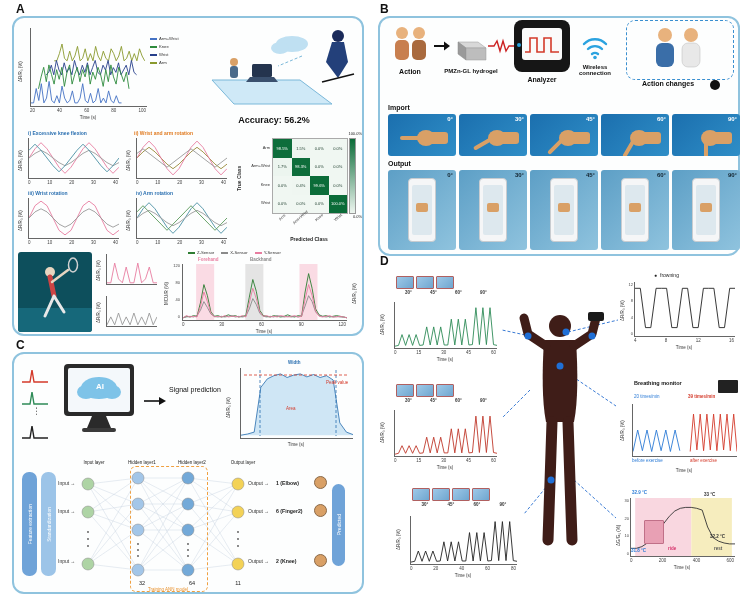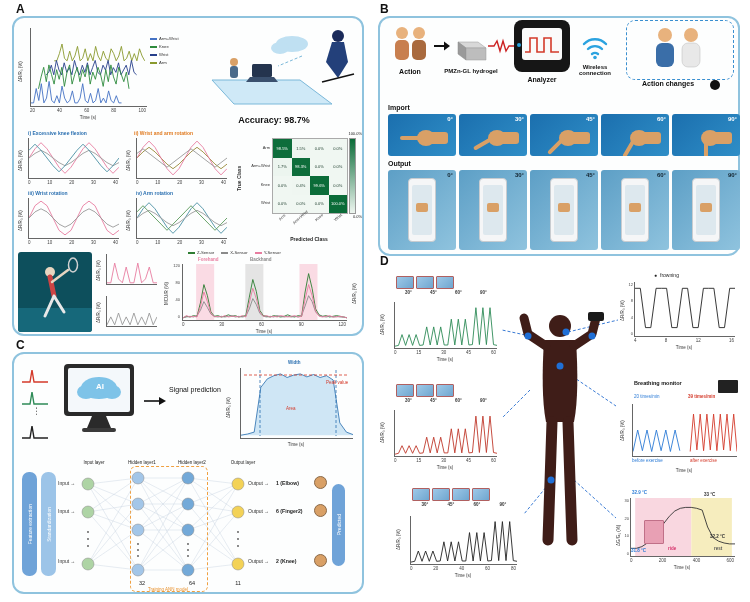--- a/index.html
+++ b/index.html
@@ -94,21 +94,21 @@
       <circle cx="52" cy="40" r="4" fill="#d9a066"></circle>
       <rect x="48" y="44" width="8" height="12" rx="3" fill="#4a6a8a"></rect>
       <ellipse cx="110" cy="22" rx="16" ry="8" fill="#bfe0f2"></ellipse>
       <ellipse cx="98" cy="26" rx="9" ry="6" fill="#bfe0f2"></ellipse>
       <circle cx="156" cy="14" r="6" fill="#1a2a5a"></circle>
       <path d="M150,20 L144,40 L156,56 L166,40 L162,20 Z" fill="#23407a"></path>
       <line x1="140" y1="60" x2="172" y2="52" stroke="#111" stroke-width="1.5"></line>
       <line x1="120" y1="34" x2="96" y2="44" stroke="#7ab8d9" stroke-width="1" stroke-dasharray="3,2"></line>
     </svg>
 
-    <div class="abs" style="left:176px;top:97px;width:168px;text-align:center;font-weight:bold;font-size:9px;color:#111;">Accuracy: 98.7%</div>
+    <div class="abs" style="left:176px;top:97px;width:168px;text-align:center;font-weight:bold;font-size:9px;color:#111;">Accuracy: 56.2%</div>
 
     <div class="abs" style="left:4px;top:112px;width:104px;height:58px;">
       <span class="title" style="left:10px;top:0;color:#2a6fb0;">i) Excessive knee flexion</span>
       <span class="ylab" style="left:0;top:12px;height:38px;">ΔR/R₀ (%)</span>
       <svg class="plot" style="left:10px;top:8px;" width="90" height="40" viewBox="0 0 90 40" preserveAspectRatio="none">
           <polyline points="0.0,20.0 6.0,10.8 12.0,4.7 18.0,10.8 24.0,20.0 30.0,29.2 36.0,35.3 42.0,29.2 48.0,20.0 54.0,10.8 60.0,4.7 66.0,10.8 72.0,20.0 78.0,29.2 84.0,35.3 90.0,29.2" fill="none" stroke="#e87da0" stroke-width="0.9"></polyline>
           <polyline points="0.0,20.0 6.0,15.4 12.0,12.3 18.0,15.4 24.0,20.0 30.0,24.6 36.0,27.7 42.0,24.6 48.0,20.0 54.0,15.4 60.0,12.3 66.0,15.4 72.0,20.0 78.0,24.6 84.0,27.7 90.0,24.6" fill="none" stroke="#9a9a9a" stroke-width="0.9"></polyline>
           <polyline points="0.0,12.3 6.0,6.2 12.0,12.3 18.0,20.0 24.0,27.7 30.0,33.8 36.0,27.7 42.0,20.0 48.0,12.3 54.0,6.2 60.0,12.3 66.0,20.0 72.0,27.7 78.0,33.8 84.0,27.7 90.0,20.0" fill="none" stroke="#4a90a4" stroke-width="0.9"></polyline>
         </svg>
       <div class="ticks" style="left:10px;top:50px;width:90px;">

